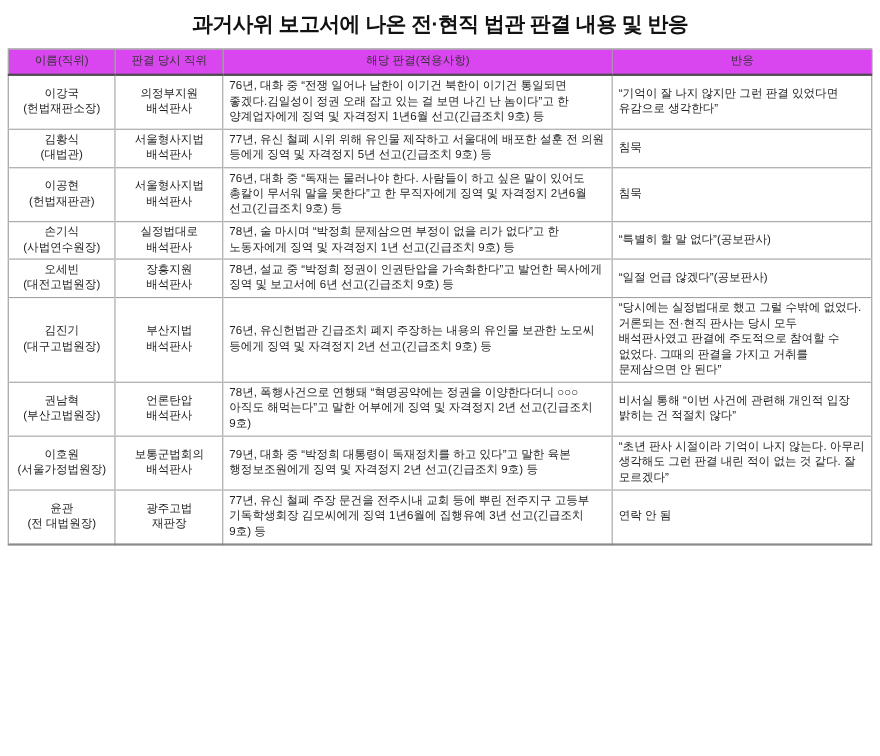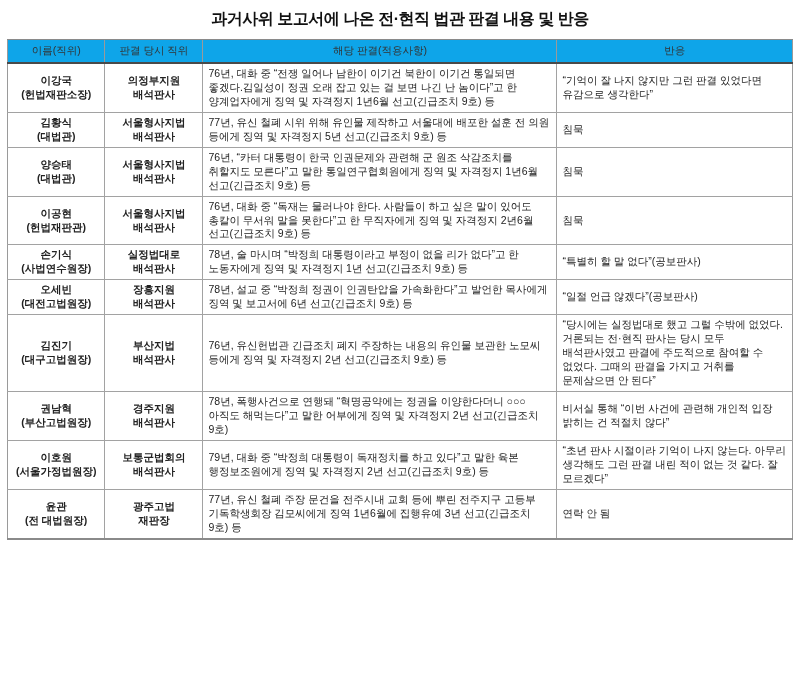--- a/index.html
+++ b/index.html
@@ -5,21 +5,21 @@
   * { box-sizing: border-box; margin: 0; padding: 0; }
   html, body {
     width: 800px; height: 687px;
     background: #ffffff;
     font-family: "Liberation Sans", "DejaVu Sans", sans-serif;
     overflow: hidden;
   }
   .page { width: 800px; height: 687px; padding: 6px 7px 4px 7px; }
   .page-title {
     text-align: center;
-    font-size: 16px;
+    font-size: 19px;
     font-weight: bold;
     color: #111;
     letter-spacing: -0.5px;
     margin: 3px 0 9px 0;
   }
   table.rulings {
     width: 786px;
     margin: 0 auto;
     border-collapse: collapse;
     table-layout: fixed;
@@ -28,40 +28,40 @@
     color: #222;
     border-left: 1px solid #9a9a9a;
     border-right: 1px solid #9a9a9a;
     border-bottom: 2px solid #8a8a8a;
   }
   col.c-name { width: 12.4%; }
   col.c-pos { width: 12.5%; }
   col.c-ruling { width: 45.1%; }
   col.c-reaction { width: 30.0%; }
   thead th {
-    background: #0ea5e9;
+    background: #d946ef;
     font-weight: normal;
     color: #333;
     text-align: center;
     padding: 4px 2px;
     border-top: 1px solid #8a8a8a;
     border-bottom: 2px solid #4a4a4a;
     border-left: 1px solid #9a9a9a;
     font-size: 10.5px;
   }
   thead th:first-child { border-left: none; }
   tbody td {
     border-top: 1px solid #a2a2a2;
     border-left: 1px solid #a2a2a2;
     padding: 3px 4px;
     vertical-align: middle;
     word-break: keep-all;
   }
   tbody td:first-child { border-left: none; }
-  td.cell-name, td.cell-pos { text-align: center; font-weight: bold; }
+  td.cell-name, td.cell-pos { text-align: center; }
   td.cell-ruling, td.cell-reaction { text-align: left; padding: 3px 5px; }
   .line { display: block; }
 </style>
 </head>
 <body>
 
 <div class="page">
   <h1 class="page-title">과거사위 보고서에 나온 전·현직 법관 판결 내용 및 반응</h1>
   <table class="rulings">
     <colgroup>
@@ -98,52 +98,40 @@
           </td>
           <td class="cell-pos">
             <span class="line">서울형사지법</span>
             <span class="line">배석판사</span>
           </td>
           <td class="cell-ruling">77년, 유신 철폐 시위 위해 유인물 제작하고 서울대에 배포한 설훈 전 의원 등에게 징역 및 자격정지 5년 선고(긴급조치 9호) 등</td>
           <td class="cell-reaction">침묵</td>
         </tr>
         <tr>
           <td class="cell-name">
-            <span class="line">양승태</span>
-            <span class="line">(대법관)</span>
-          </td>
-          <td class="cell-pos">
-            <span class="line">서울형사지법</span>
-            <span class="line">배석판사</span>
-          </td>
-          <td class="cell-ruling">76년, “카터 대통령이 한국 인권문제와 관련해 군 원조 삭감조치를 취할지도 모른다”고 말한 통일연구협회원에게 징역 및 자격정지 1년6월 선고(긴급조치 9호) 등</td>
-          <td class="cell-reaction">침묵</td>
-        </tr>
-        <tr>
-          <td class="cell-name">
             <span class="line">이공현</span>
             <span class="line">(헌법재판관)</span>
           </td>
           <td class="cell-pos">
             <span class="line">서울형사지법</span>
             <span class="line">배석판사</span>
           </td>
           <td class="cell-ruling">76년, 대화 중 “독재는 물러나야 한다. 사람들이 하고 싶은 말이 있어도 총칼이 무서워 말을 못한다”고 한 무직자에게 징역 및 자격정지 2년6월 선고(긴급조치 9호) 등</td>
           <td class="cell-reaction">침묵</td>
         </tr>
         <tr>
           <td class="cell-name">
             <span class="line">손기식</span>
             <span class="line">(사법연수원장)</span>
           </td>
           <td class="cell-pos">
             <span class="line">실정법대로</span>
             <span class="line">배석판사</span>
           </td>
-          <td class="cell-ruling">78년, 술 마시며 “박정희 대통령이라고 부정이 없을 리가 없다”고 한 노동자에게 징역 및 자격정지 1년 선고(긴급조치 9호) 등</td>
+          <td class="cell-ruling">78년, 술 마시며 “박정희 문제삼으면 부정이 없을 리가 없다”고 한 노동자에게 징역 및 자격정지 1년 선고(긴급조치 9호) 등</td>
           <td class="cell-reaction">“특별히 할 말 없다”(공보판사)</td>
         </tr>
         <tr>
           <td class="cell-name">
             <span class="line">오세빈</span>
             <span class="line">(대전고법원장)</span>
           </td>
           <td class="cell-pos">
             <span class="line">장흥지원</span>
             <span class="line">배석판사</span>
@@ -162,21 +150,21 @@
           </td>
           <td class="cell-ruling">76년, 유신헌법관 긴급조치 폐지 주장하는 내용의 유인물 보관한 노모씨 등에게 징역 및 자격정지 2년 선고(긴급조치 9호) 등</td>
           <td class="cell-reaction">“당시에는 실정법대로 했고 그럴 수밖에 없었다. 거론되는 전·현직 판사는 당시 모두 배석판사였고 판결에 주도적으로 참여할 수 없었다. 그때의 판결을 가지고 거취를 문제삼으면 안 된다”</td>
         </tr>
         <tr>
           <td class="cell-name">
             <span class="line">권남혁</span>
             <span class="line">(부산고법원장)</span>
           </td>
           <td class="cell-pos">
-            <span class="line">경주지원</span>
+            <span class="line">언론탄압</span>
             <span class="line">배석판사</span>
           </td>
           <td class="cell-ruling">78년, 폭행사건으로 연행돼 “혁명공약에는 정권을 이양한다더니 ○○○ 아직도 해먹는다”고 말한 어부에게 징역 및 자격정지 2년 선고(긴급조치 9호)</td>
           <td class="cell-reaction">비서실 통해 “이번 사건에 관련해 개인적 입장 밝히는 건 적절치 않다”</td>
         </tr>
         <tr>
           <td class="cell-name">
             <span class="line">이호원</span>
             <span class="line">(서울가정법원장)</span>
           </td>

